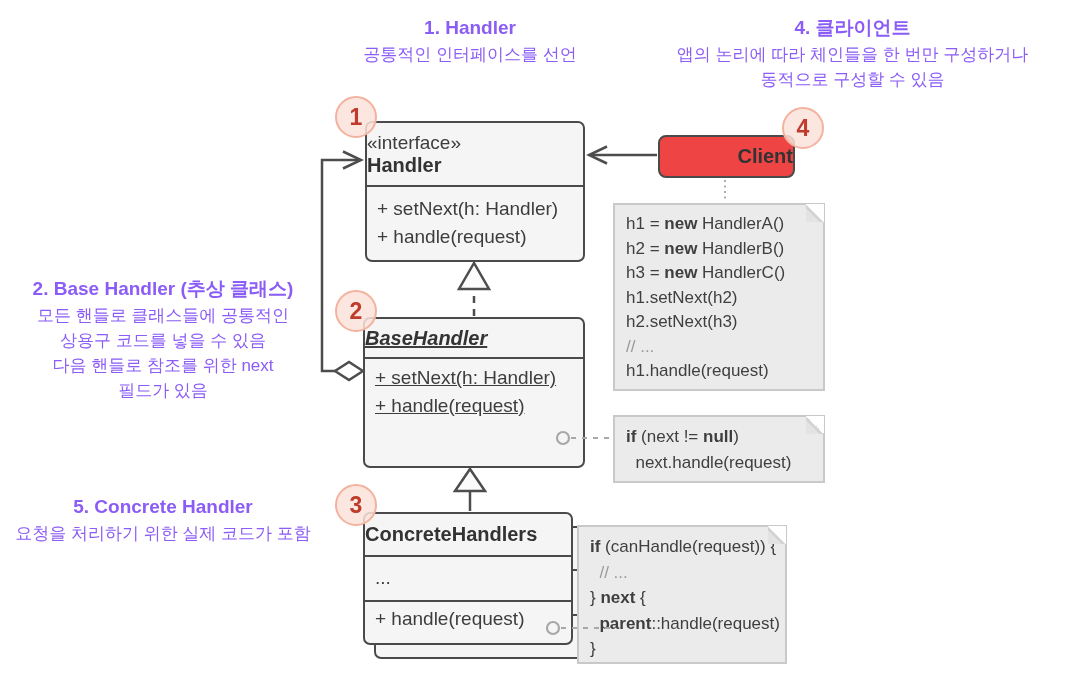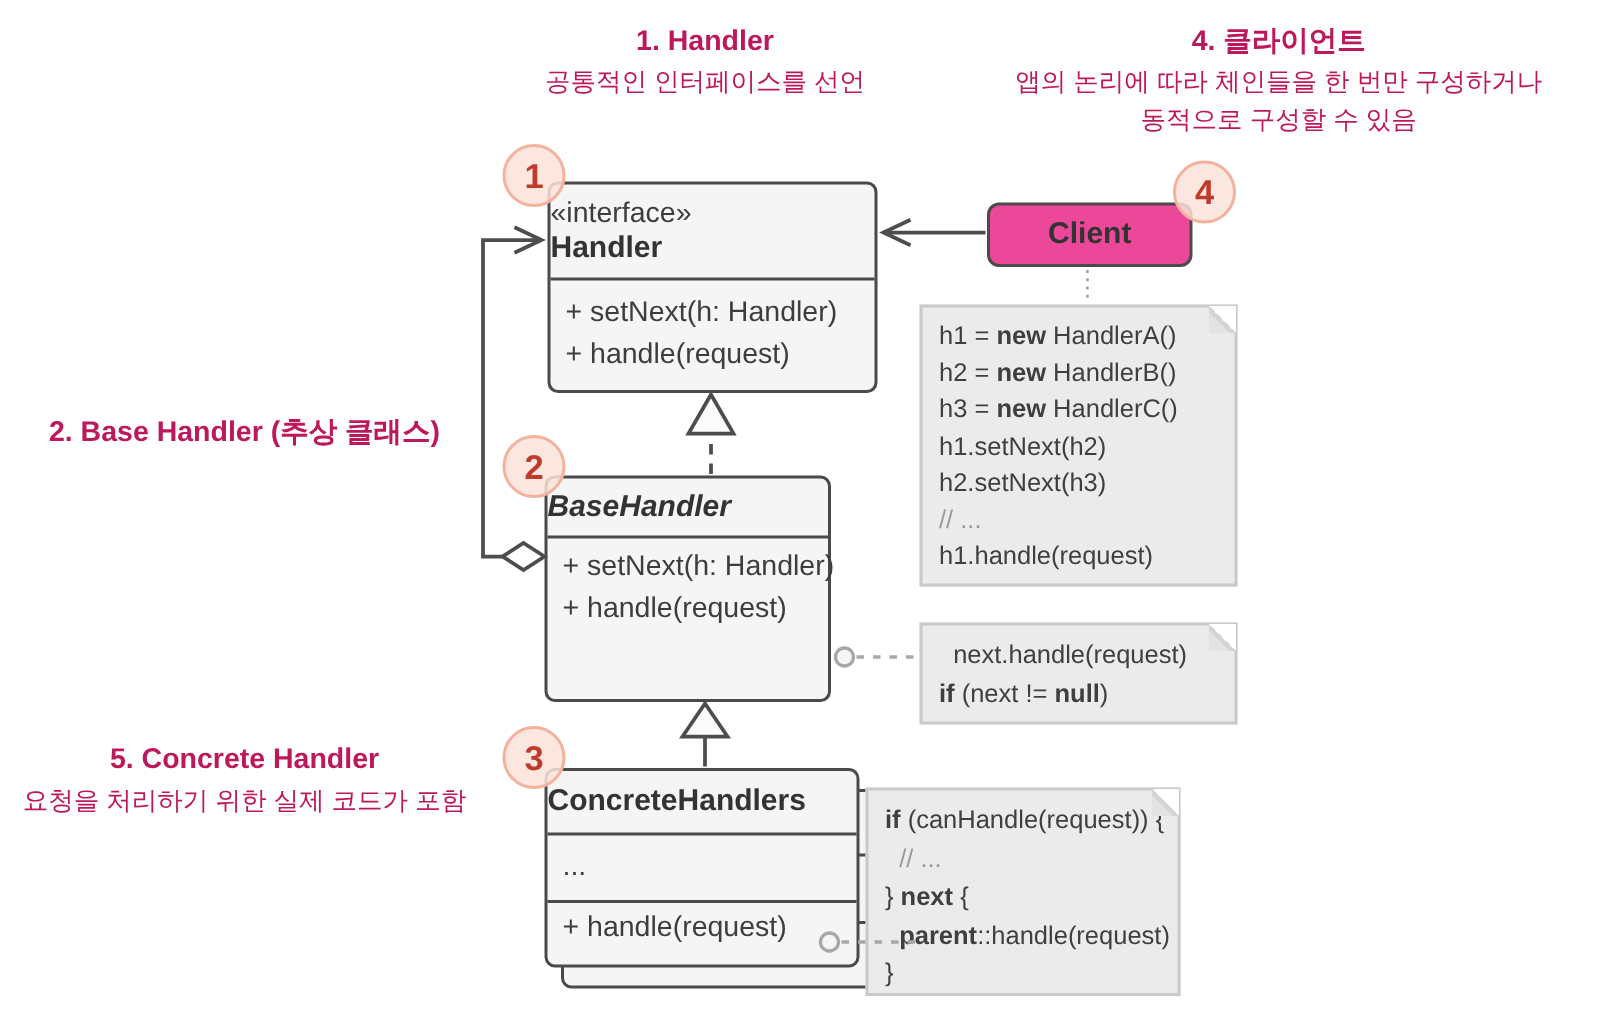--- a/index.html
+++ b/index.html
@@ -3,40 +3,40 @@
 <meta charset="utf-8">
 <style>
   html,body{margin:0;padding:0;background:#ffffff;}
   .canvas{
     position:relative;width:1065px;height:679px;background:#ffffff;overflow:hidden;
     font-family:"Liberation Sans","DejaVu Sans",sans-serif;color:#3d3d3d;
   }
   .overlay{position:absolute;left:0;top:0;width:1065px;height:679px;pointer-events:none;z-index:5;}
 
   
-  .ann{position:absolute;text-align:center;color:#be185d;z-index:2;}
+  .ann{position:absolute;text-align:center;color:#8b5cf6;z-index:2;}
   .ann-title{font-weight:bold;font-size:19px;line-height:24px;margin-bottom:2px;}
   .ann-body div{font-size:17px;line-height:25px;}
 
   
   .uml-box{position:absolute;box-sizing:border-box;background:#f5f5f5;border:2px solid #4a4a4a;
     border-radius:7px;z-index:3;}
   .uml-head{display:flex;flex-direction:column;justify-content:center;box-sizing:border-box;}
   .uml-stereotype{font-size:19px;color:#3d3d3d;}
   .uml-name{font-size:20px;font-weight:bold;color:#333;}
   .uml-name.italic{font-style:italic;}
   .uml-sec{box-sizing:border-box;border-top:2px solid #4a4a4a;padding:4px 10px;font-size:19px;color:#3d3d3d;}
   .uml-sec div{line-height:28px;white-space:pre;}
 
   .ghost{z-index:2;}
   .ghost .uml-sec{padding:0;}
 
   
-  .client-box{position:absolute;box-sizing:border-box;background:#ec4899;border:2px solid #4a4a4a;
-    border-radius:8px;display:flex;align-items:center;justify-content:center;
+  .client-box{position:absolute;box-sizing:border-box;background:#ef4444;border:2px solid #4a4a4a;
+    border-radius:8px;display:flex;align-items:center;justify-content:flex-end;
     font-size:20px;font-weight:bold;color:#333;z-index:3;}
 
   
   .note{position:absolute;box-sizing:border-box;background:#ebebeb;border:2px solid #c9c9c9;
     color:#3f3f3f;font-size:17px;padding:7px 11px;z-index:3;}
   .note div{white-space:pre;}
   .note .comment{color:#9a9a9a;}
   .dogear{position:absolute;top:-1px;right:-1px;width:18px;height:18px;
     background:linear-gradient(225deg,#ffffff 0 50%,#d4d4d4 50% 62%,#e3e3e3 62% 100%);}
   .lh24 div{line-height:24.5px;}
@@ -87,41 +87,47 @@
   <div class="ann" style="left:640px;top:16px;width:425px;">
     <div class="ann-title">4. 클라이언트</div>
     <div class="ann-body">
         <div>앱의 논리에 따라 체인들을 한 번만 구성하거나</div>
         <div>동적으로 구성할 수 있음</div>
       </div>
   </div>
 
   <div class="ann" style="left:2px;top:277px;width:322px;">
     <div class="ann-title">2. Base Handler (추상 클래스)</div>
+    <div class="ann-body">
+        <div>모든 핸들로 클래스들에 공통적인</div>
+        <div>상용구 코드를 넣을 수 있음</div>
+        <div>다음 핸들로 참조를 위한 next</div>
+        <div>필드가 있음</div>
+      </div>
   </div>
 
   <div class="ann" style="left:2px;top:495px;width:322px;">
     <div class="ann-title">5. Concrete Handler</div>
     <div class="ann-body">
         <div>요청을 처리하기 위한 실제 코드가 포함</div>
       </div>
   </div>
 
   <div class="uml-box" style="left:365px;top:121px;width:220px;height:141px;">
     <div class="uml-head" style="height:62px;">
       <div class="uml-stereotype">«interface»</div>
       <div class="uml-name">Handler</div>
     </div>
     <div class="uml-sec" style="height:75px;padding-top:8px;">
         <div>+ setNext(h: Handler)</div>
         <div>+ handle(request)</div>
       </div>
   </div>
 
-  <div class="uml-box" style="left:363px;top:317px;width:191px;height:151px;">
+  <div class="uml-box" style="left:363px;top:317px;width:222px;height:151px;text-decoration:underline;">
     <div class="uml-head" style="height:38px;">
       <div class="uml-name italic">BaseHandler</div>
     </div>
     <div class="uml-sec" style="height:68px;padding-top:5px;">
         <div>+ setNext(h: Handler)</div>
         <div>+ handle(request)</div>
       </div>
   </div>
 
   <div class="uml-box ghost" style="left:374px;top:526px;width:210px;height:133px;">
@@ -146,21 +152,21 @@
     <span>Client</span>
   </div>
 
   <div class="note lh24" style="left:613px;top:203px;width:212px;height:188px;">
     <div class="dogear"></div>
     <div><div>h1 = <b>new</b> HandlerA()</div><div>h2 = <b>new</b> HandlerB()</div><div>h3 = <b>new</b> HandlerC()</div><div>h1.setNext(h2)</div><div>h2.setNext(h3)</div><div class="comment">// ...</div><div>h1.handle(request)</div></div>
   </div>
 
   <div class="note lh25" style="left:613px;top:415px;width:212px;height:68px;">
     <div class="dogear"></div>
-    <div><div>  next.handle(request)</div><div><b>if</b> (next != <b>null</b>)</div></div>
+    <div><div><b>if</b> (next != <b>null</b>)</div><div>  next.handle(request)</div></div>
   </div>
 
   <div class="note lh25" style="left:577px;top:525px;width:210px;height:139px;">
     <div class="dogear"></div>
     <div><div><b>if</b> (canHandle(request)) {</div><div class="comment">  // ...</div><div>} <b>next</b> {</div><div>  <b>parent</b>::handle(request)</div><div>}</div></div>
   </div>
 
   <div class="badge" style="left:335px;top:96px;">1</div>
   <div class="badge" style="left:335px;top:290px;">2</div>
   <div class="badge" style="left:335px;top:484px;">3</div>

